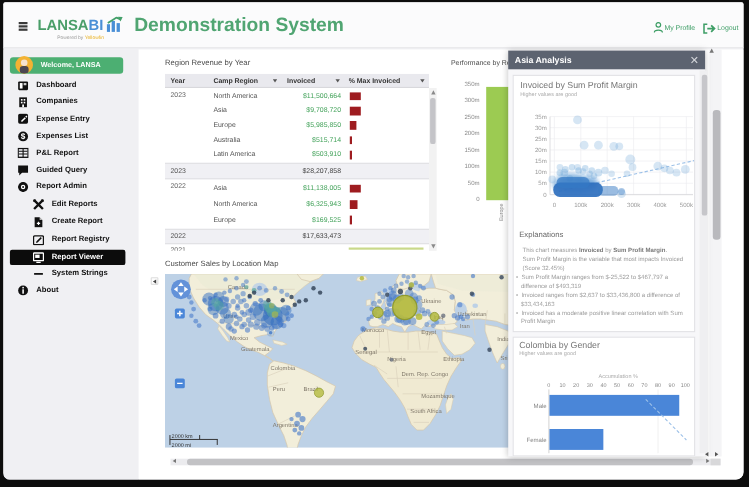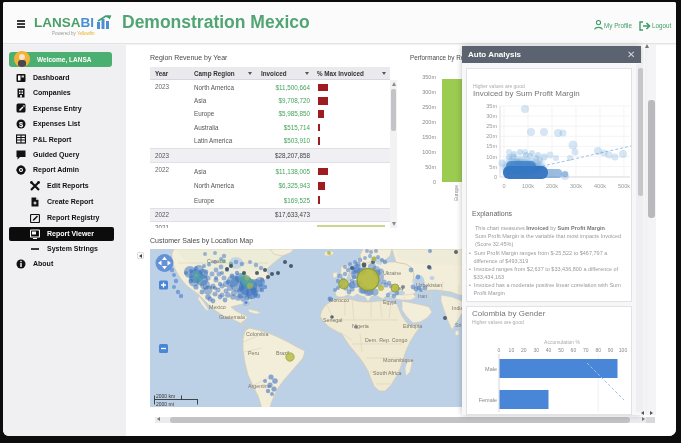--- a/index.html
+++ b/index.html
@@ -22,21 +22,21 @@
 <div class="abs" style="left:34px;top:15px;font-size:13.5px;font-weight:bold;letter-spacing:0;"><span style="color:#4a9e68;">LANSA</span><span style="color:#4a8fd6;">BI</span></div>
 <svg class="abs" style="left:97px;top:15px;" width="16" height="14" viewBox="0 0 16 14">
   <rect x="0" y="7" width="3" height="7" fill="#4a8fd6"></rect>
   <rect x="4.5" y="4" width="3" height="10" fill="#4a8fd6"></rect>
   <rect x="9" y="6" width="3" height="8" fill="#4a8fd6"></rect>
   <path d="M1 6 L9 1 L13 3" stroke="#44a06a" stroke-width="1.6" fill="none"></path>
   <path d="M10 0 L14.5 0.5 L12.5 4.5 Z" fill="#44a06a"></path>
 </svg>
 <div class="abs" style="left:52px;top:30.5px;font-size:4.5px;color:#9a9a9a;">Powered by <span style="color:#e8b020;">Yellowfin</span></div>
 
-<div class="abs" style="left:122px;top:12px;font-size:17.5px;font-weight:bold;color:#50a572;">Demonstration Mexico</div>
+<div class="abs" style="left:122px;top:12px;font-size:17.5px;font-weight:bold;color:#50a572;">Demonstration System</div>
 
 <svg class="abs" style="left:594px;top:20px;" width="9" height="10" viewBox="0 0 9 10">
   <circle cx="4.5" cy="2.6" r="2.1" fill="none" stroke="#3e9e66" stroke-width="1.1"></circle>
   <path d="M0.8 9.5 C0.8 6.6 8.2 6.6 8.2 9.5" fill="none" stroke="#3e9e66" stroke-width="1.1"></path>
 </svg>
 <div class="abs" style="left:604px;top:22px;font-size:6.3px;color:#3e9e66;">My Profile</div>
 <svg class="abs" style="left:639px;top:20.5px;" width="12" height="10" viewBox="0 0 12 10">
   <path d="M4 1 L1 1 L1 9 L4 9" stroke="#3e9e66" stroke-width="1.4" fill="none"></path>
   <path d="M4 5 L10 5 M7.5 2 L10.5 5 L7.5 8" stroke="#3e9e66" stroke-width="1.6" fill="none"></path>
 </svg>
@@ -519,25 +519,25 @@
 <div class="abs" style="left:170px;top:416.5px;width:460px;height:6px;background:#c2c2c5;border-radius:3px;"></div>
 <div class="abs" style="left:642px;top:417px;width:0;height:0;border-top:2.5px solid transparent;border-bottom:2.5px solid transparent;border-left:3.5px solid #777;"></div>
 <div class="abs" style="left:646px;top:416.5px;width:9px;height:6px;background:#d8d8da;"></div>
 
 <div class="abs" style="left:645px;top:45px;width:11px;height:370px;background:#f4f4f6;"></div>
 <div class="abs" style="left:645px;top:43.5px;width:0;height:0;border-left:2.5px solid transparent;border-right:2.5px solid transparent;border-bottom:4px solid #777;"></div>
 <div class="abs" style="left:648px;top:100px;width:6.5px;height:118px;background:#b9b9bd;border-radius:3px;"></div>
 
 <div class="abs" style="left:462px;top:46px;width:179px;height:369px;background:#f7f7f9;box-shadow:0 0 6px rgba(0,0,0,.25);"></div>
 <div class="abs" style="left:462px;top:46px;width:179px;height:17px;background:#5c6370;"></div>
-<div class="abs" style="left:468px;top:50px;font-size:8px;font-weight:bold;color:#fff;">Auto Analysis</div>
+<div class="abs" style="left:468px;top:50px;font-size:8px;font-weight:bold;color:#fff;">Asia Analysis</div>
 <div class="abs" style="left:627px;top:49px;font-size:10px;color:#d5d7db;">✕</div>
 
 <div class="abs" style="left:466px;top:68px;width:166px;height:234px;background:#fff;border:1px solid #e2e2e5;"></div>
-<div class="abs" style="left:473px;top:73px;font-size:8px;color:#757575;margin-top:16px;">Invoiced by Sum Profit Margin</div>
+<div class="abs" style="left:473px;top:73px;font-size:8px;color:#757575;">Invoiced by Sum Profit Margin</div>
 <div class="abs" style="left:473px;top:83px;font-size:5px;color:#ababab;">Higher values are good</div>
 <div id="scatter">
         <svg class="abs" style="left:466px;top:95px;" width="166" height="100" viewBox="0 0 166 100">
 <text x="31" y="13.0" font-size="5.5" text-anchor="end" fill="#999" font-family="Liberation Sans">35m</text>
 <line x1="34" y1="11.0" x2="164" y2="11.0" stroke="#ececf0" stroke-width="0.6"></line>
 <text x="31" y="23.1" font-size="5.5" text-anchor="end" fill="#999" font-family="Liberation Sans">30m</text>
 <line x1="34" y1="21.1" x2="164" y2="21.1" stroke="#ececf0" stroke-width="0.6"></line>
 <text x="31" y="33.2" font-size="5.5" text-anchor="end" fill="#999" font-family="Liberation Sans">25m</text>
 <line x1="34" y1="31.2" x2="164" y2="31.2" stroke="#ececf0" stroke-width="0.6"></line>
 <text x="31" y="43.3" font-size="5.5" text-anchor="end" fill="#999" font-family="Liberation Sans">20m</text>

